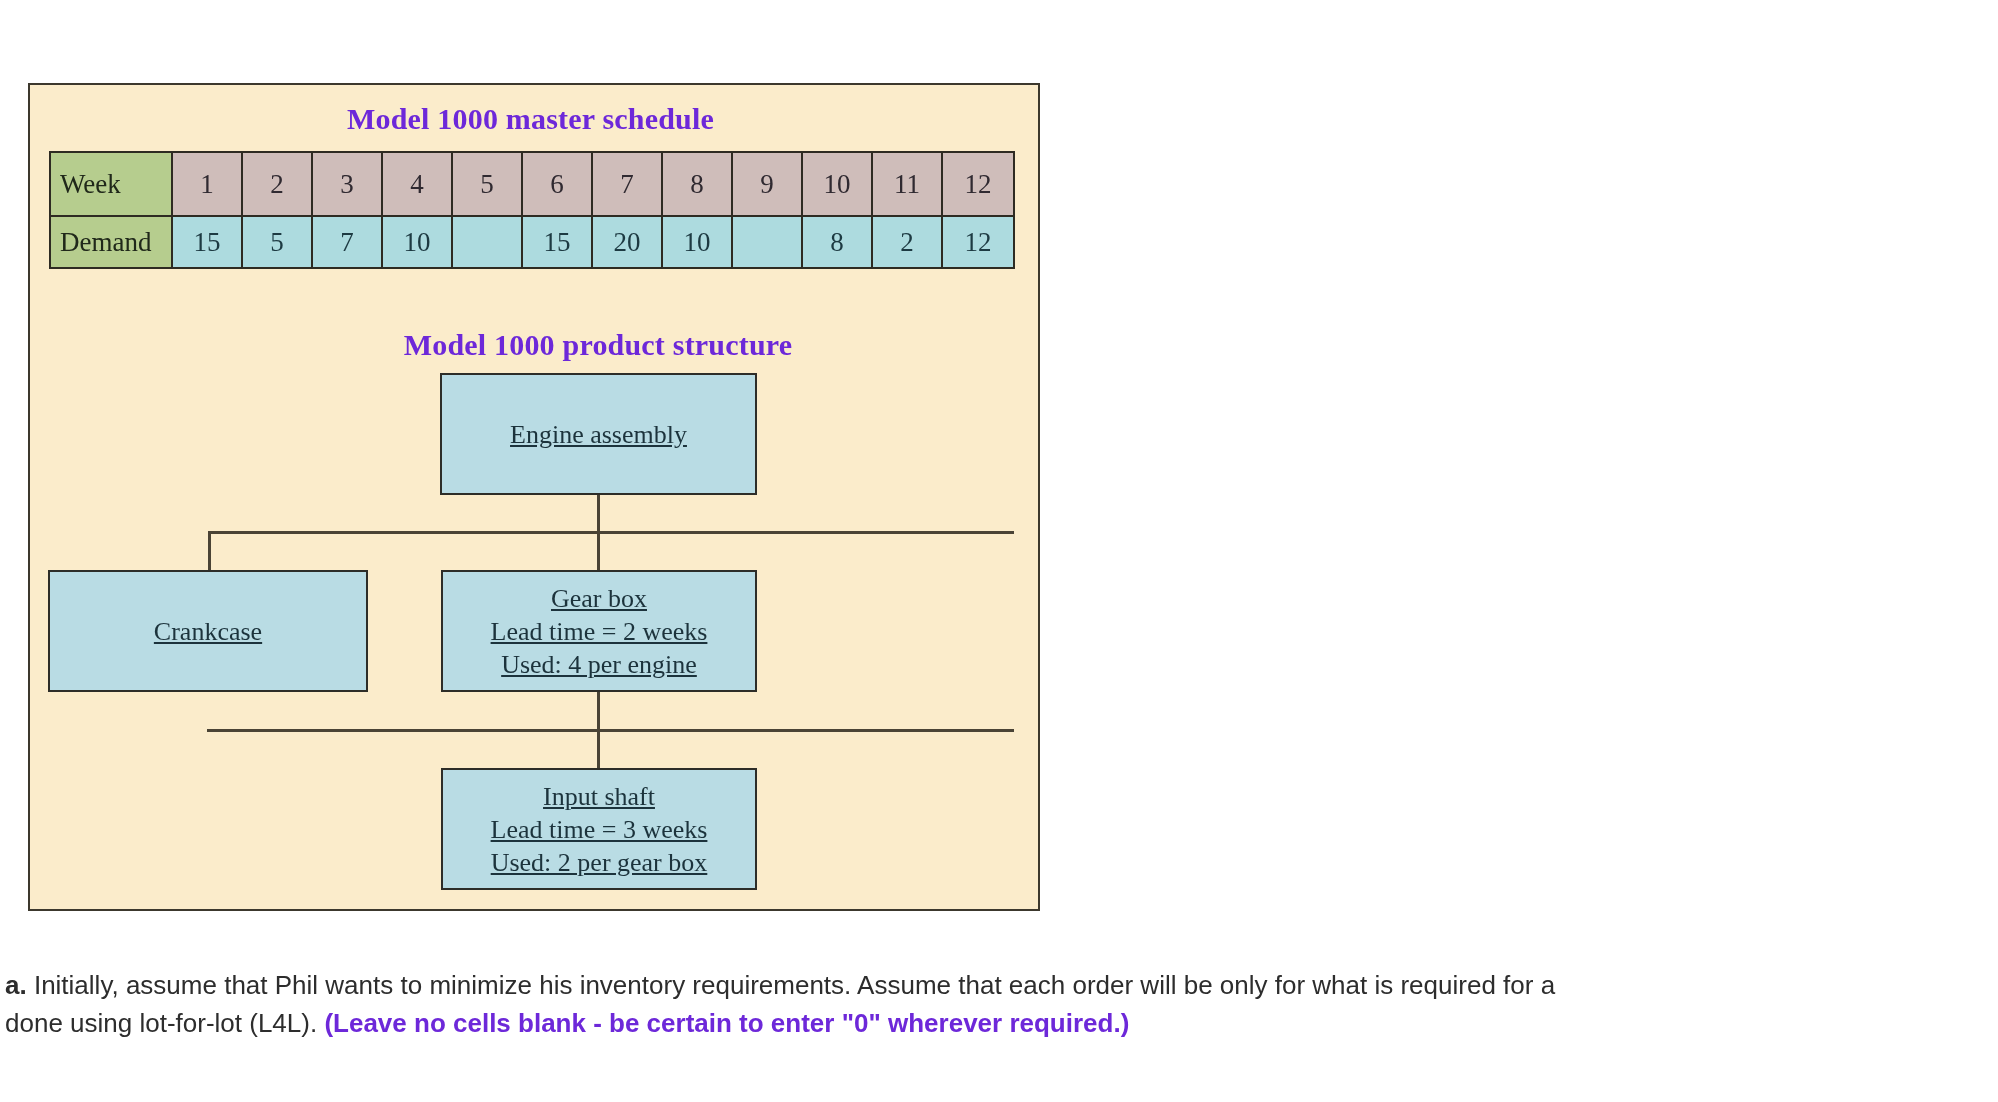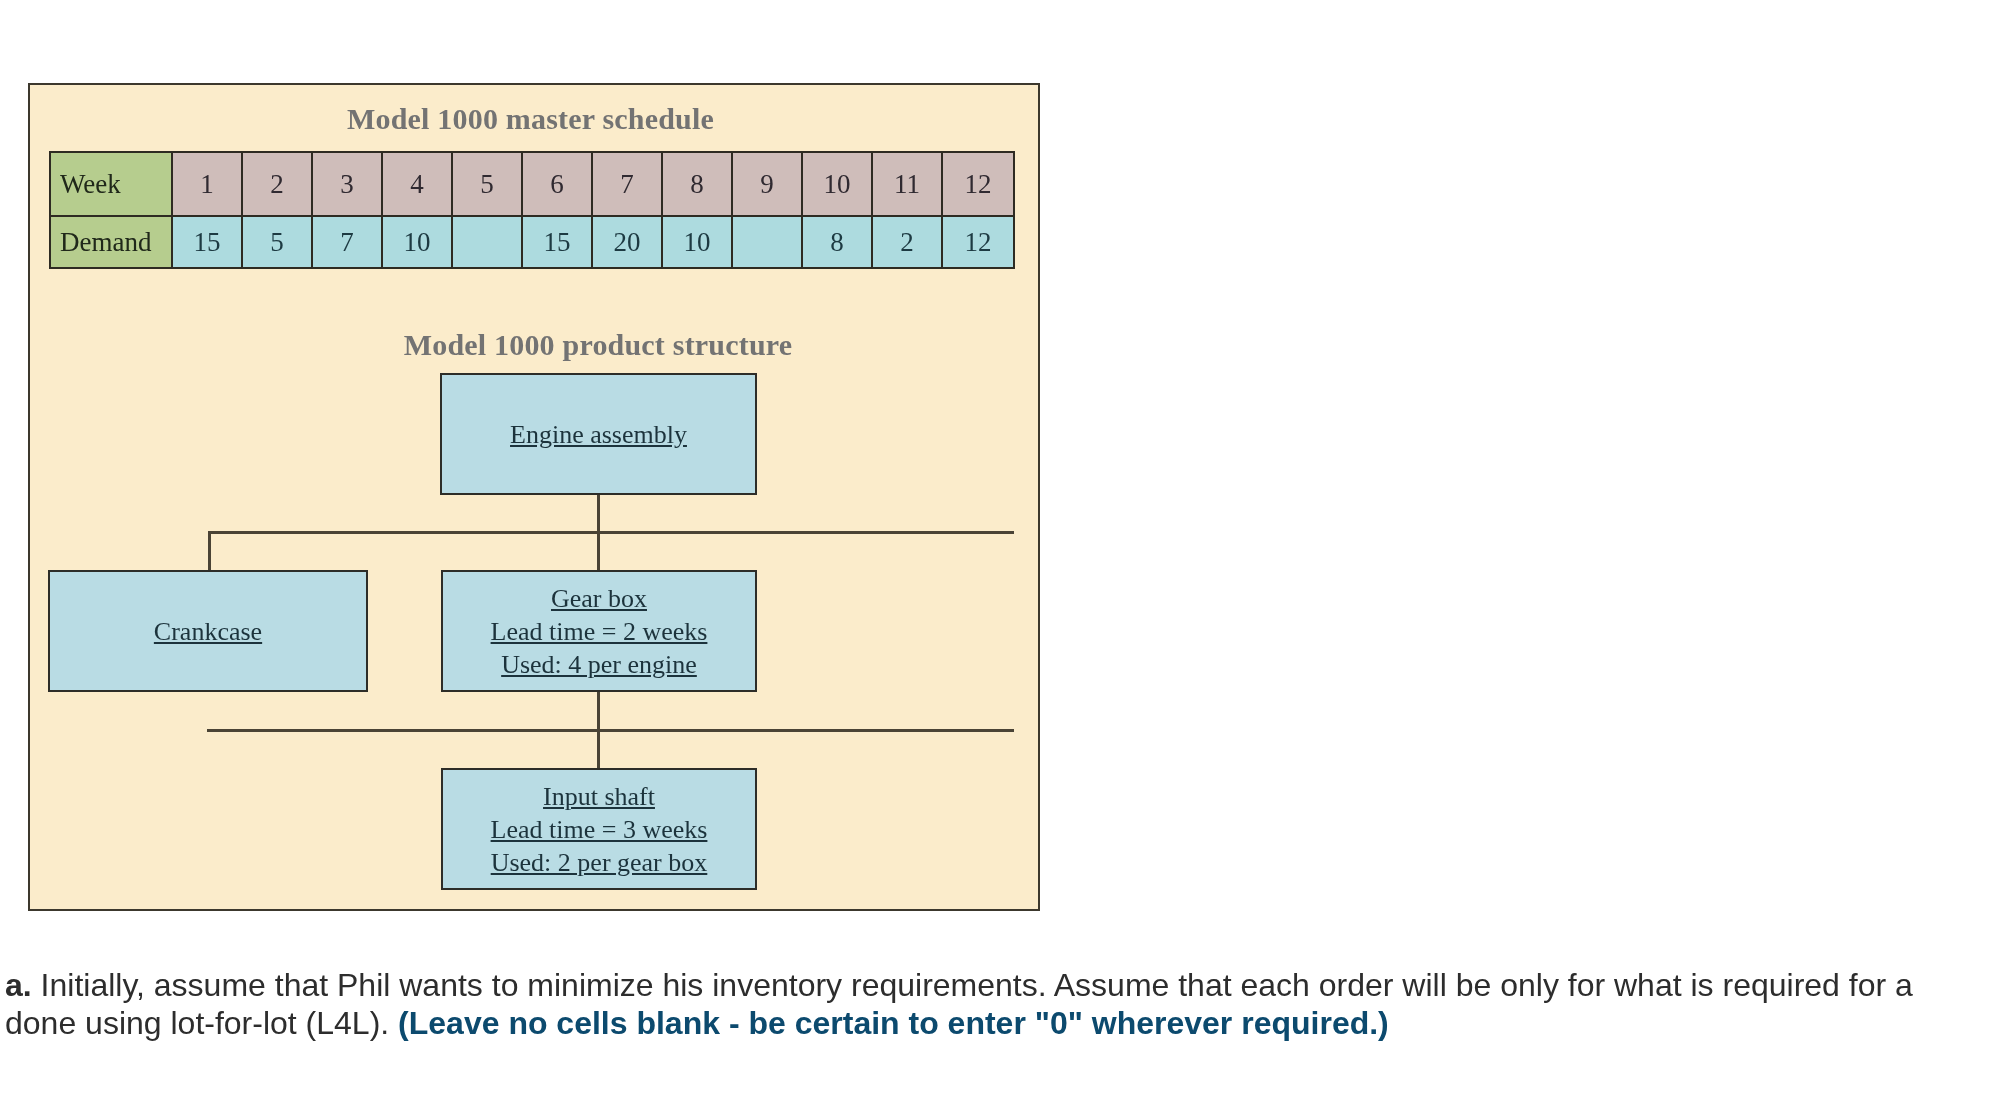--- a/index.html
+++ b/index.html
@@ -4,21 +4,21 @@
 <style>
   * { margin:0; padding:0; box-sizing:border-box; }
   html,body { width:1998px; height:1102px; background:#ffffff; overflow:hidden;
               font-family:"Liberation Serif","DejaVu Serif",serif; }
 
   
   .panel { position:absolute; left:28px; top:83px; width:1012px; height:828px;
            background:#fbeccb; border:2px solid #3c382d; }
 
   .fig-title { position:absolute; text-align:center; font-weight:bold; font-size:30px;
-               color:#737373; letter-spacing:0.2px; }
+               color:#6d28d9; letter-spacing:0.2px; }
   .title-ms { left:19px; top:17px; width:963px; }
   .title-ps { left:168px; top:243px; width:800px; }
 
   
   .ms-table { position:absolute; left:19px; top:66px; width:966px;
               border:2px solid #2e2b22; background:#fbeccb; }
   .ms-row { display:flex; }
   .cell { display:flex; align-items:center; justify-content:center;
           font-size:27px; color:#242a2c; border-right:2px solid #2e2b22;
           width:70px; height:50px; }
@@ -44,24 +44,24 @@
   .hline { height:3px; }
   .c-eng-down  { left:567px; top:408px; height:79px; }
   .c-hline1    { left:178px; top:446px; width:806px; }
   .c-stub-crank{ left:178px; top:446px; height:41px; }
   .c-gear-down { left:567px; top:605px; height:80px; }
   .c-hline2    { left:177px; top:644px; width:807px; }
 
   
   .question { position:absolute; left:5px; top:966px; width:1985px;
               font-family:"Liberation Sans","DejaVu Sans",sans-serif;
-              font-size:32px; line-height:38px; color:#2d2d2d; }
+              font-size:26px; line-height:38px; color:#2d2d2d; }
   .q-line { white-space:nowrap; }
   .q-bold { font-weight:bold; }
-  .q-em { font-weight:bold; color:#0c4a6e; }
+  .q-em { font-weight:bold; color:#6d28d9; }
 </style>
 </head>
 <body>
 
 <div class="panel">
 
   <div class="fig-title title-ms">Model 1000 master schedule</div>
 
   <div class="ms-table">
     <div class="ms-row row-top">

